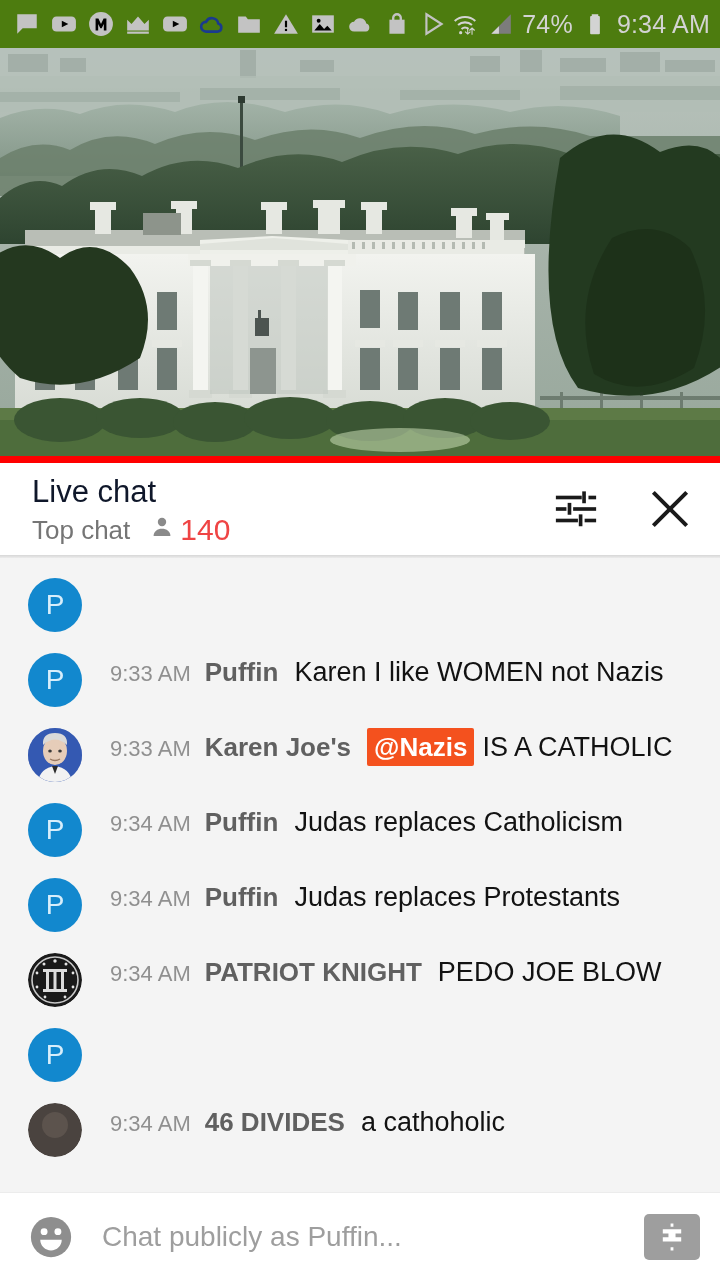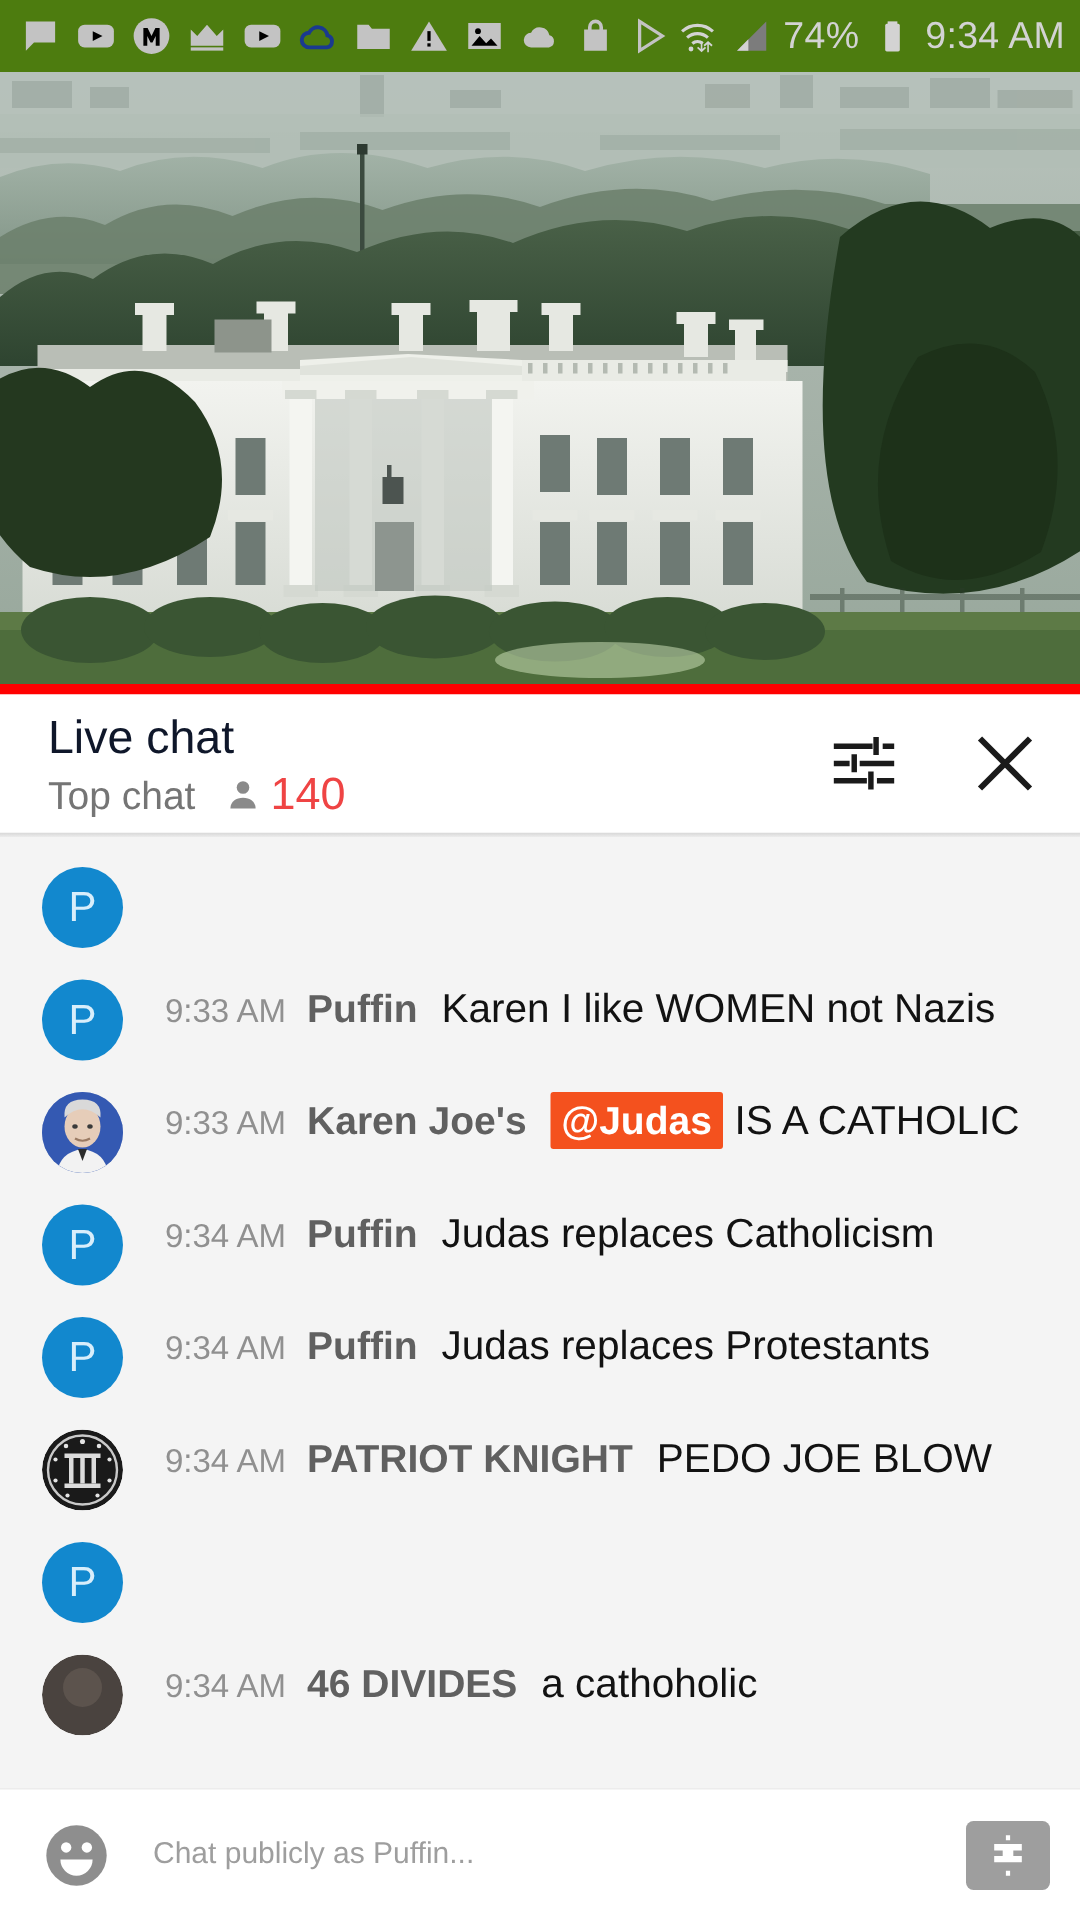--- a/index.html
+++ b/index.html
@@ -46,21 +46,21 @@
     display: flex; align-items: center;
     padding: 0 22px 0 32px;
     position: relative;
   }
   .ch-titles { flex: 1; }
   .ch-title {
     font-size: 31px; color: #0f172a; line-height: 38px;
     font-weight: 400;
   }
   .ch-sub {
-    display: flex; align-items: center; gap: 6px;
+    display: flex; align-items: flex-start; gap: 6px;
     margin-top: 4px;
   }
   .ch-subtext { font-size: 26px; color: #757575; line-height: 30px; }
   .ch-count { font-size: 30px; color: #ef4444; line-height: 30px; }
   .person-ic { width: 24px; height: 24px; margin-left: 14px; }
   .hdr-btn {
     width: 56px; height: 56px;
     display: flex; align-items: center; justify-content: center;
   }
   .hdr-btn.tune { margin-right: 38px; }
@@ -129,21 +129,21 @@
     display: flex; align-items: center;
     padding: 0 20px 0 28px;
     border-top: 1px solid #ececec;
     z-index: 5;
   }
   .emoji-ic { width: 46px; height: 46px; flex: 0 0 46px; }
   .chat-input {
     flex: 1;
     border: none; outline: none; background: transparent;
     font-family: "Liberation Sans", sans-serif;
-    font-size: 20px; color: #9e9e9e;
+    font-size: 28px; color: #9e9e9e;
     margin-left: 28px;
   }
   .chat-input::placeholder { color: #9e9e9e; opacity: 1; }
   .superchat {
     width: 56px; height: 46px;
     background: #9e9e9e;
     border-radius: 5px;
     display: flex; align-items: center; justify-content: center;
     flex: 0 0 56px;
   }
@@ -462,21 +462,21 @@
           <rect width="54" height="54" fill="#3b62bb" opacity="0.5"></rect>
           <ellipse cx="27" cy="23" rx="12" ry="14" fill="#e6cdb9"></ellipse>
           <path d="M15 17q12-11 24 0 1 -12 -12 -12T15 17z" fill="#d9d9d9"></path>
           <ellipse cx="22" cy="23" rx="1.8" ry="1.5" fill="#3a3a3a"></ellipse>
           <ellipse cx="32" cy="23" rx="1.8" ry="1.5" fill="#3a3a3a"></ellipse>
           <path d="M22 31q5 3 10 0" stroke="#9a7a63" stroke-width="1.4" fill="none"></path>
           <path d="M10 54q2-14 17-16 15 2 17 16z" fill="#f2f2f2"></path>
           <path d="M24 38l3 8 3-8z" fill="#2b2b2b"></path>
         </svg>
       </div>
-      <div class="msg-body"><span class="ts">9:33 AM</span><span class="author">Karen Joe's</span><span class="mention">@Judas</span><span class="text">IS A CATHOLIC</span></div>
+      <div class="msg-body"><span class="ts">9:33 AM</span><span class="author">Karen Joe's</span><span class="mention">@Nazis</span><span class="text">IS A CATHOLIC</span></div>
     </div>
     <div class="msg">
       <div class="avatar letter">P</div>
       <div class="msg-body"><span class="ts">9:34 AM</span><span class="author">Puffin</span><span class="text">Judas replaces Catholicism</span></div>
     </div>
     <div class="msg">
       <div class="avatar letter">P</div>
       <div class="msg-body"><span class="ts">9:34 AM</span><span class="author">Puffin</span><span class="text">Judas replaces Protestants</span></div>
     </div>
     <div class="msg">

